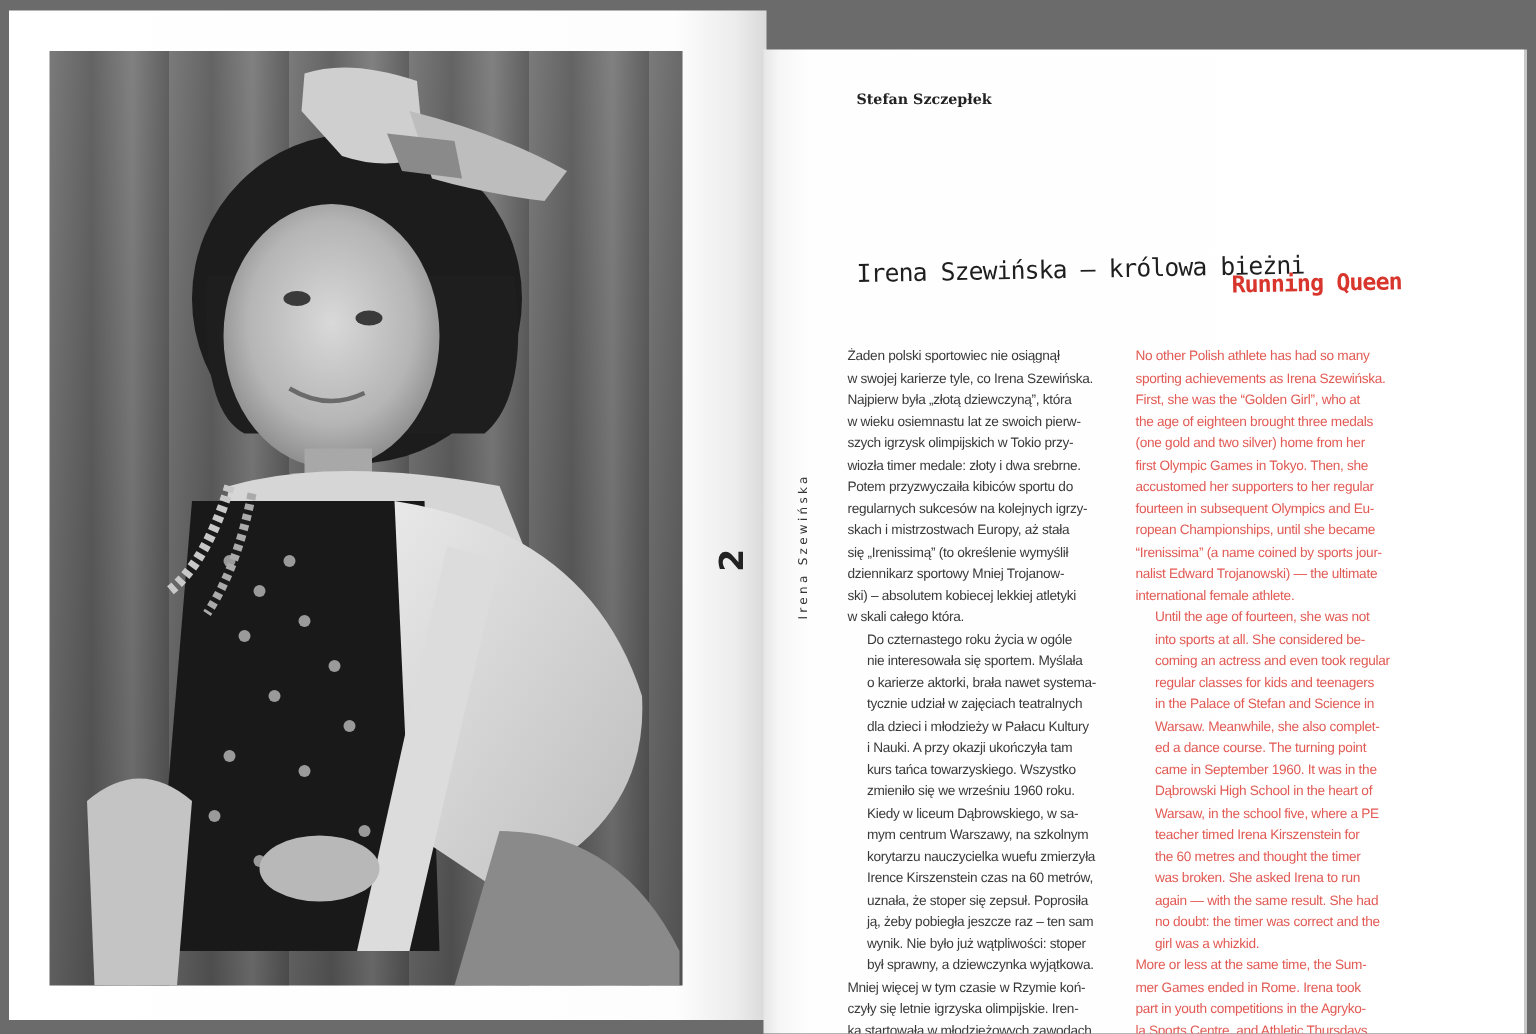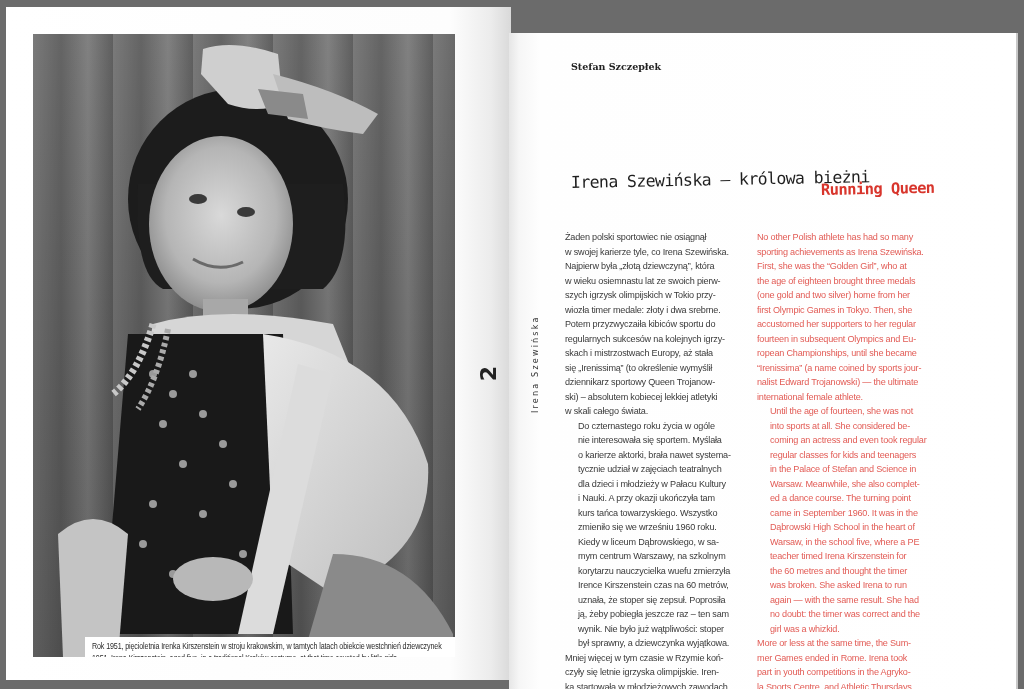--- a/index.html
+++ b/index.html
@@ -136,24 +136,20 @@
         <path d="M230 300 Q360 320 395 430 Q400 520 300 560 L240 520 Z" fill="url(#sleeve)"></path>
 
         <path d="M265 330 L300 340 L240 600 L205 600 Z" fill="#dcdcdc"></path>
 
         <ellipse cx="180" cy="545" rx="40" ry="22" fill="#b8b8b8"></ellipse>
 
         <path d="M300 520 Q380 520 420 600 L420 623 L270 623 Z" fill="#8a8a8a"></path>
 
         <path d="M25 500 Q60 470 95 500 L85 623 L30 623 Z" fill="#c4c4c4"></path>
       </svg>
-      <div class="caption">
-        <p>Rok 1951, pięcioletnia Irenka Kirszenstein w stroju krakowskim, w tamtych latach obiekcie westchnień dziewczynek</p>
-        <p>1951, Irena Kirszenstein, aged five, in a traditional Kraków costume, at that time coveted by little girls</p>
-      </div>
     </div>
   </div>
 
   <div class="page-right">
     <div class="author">Stefan Szczepłek</div>
 
     <div class="chapter-num">2</div>
     <div class="sidenote" style="top:380px;">Irena Szewińska</div>
 
     <div class="title-pl">Irena Szewińska – królowa bieżni</div>
@@ -163,23 +159,23 @@
         <span class="ln">Żaden polski sportowiec nie osiągnął</span>
         <span class="ln">w swojej karierze tyle, co Irena Szewińska.</span>
         <span class="ln">Najpierw była „złotą dziewczyną”, która</span>
         <span class="ln">w wieku osiemnastu lat ze swoich pierw-</span>
         <span class="ln">szych igrzysk olimpijskich w Tokio przy-</span>
         <span class="ln">wiozła timer medale: złoty i dwa srebrne.</span>
         <span class="ln">Potem przyzwyczaiła kibiców sportu do</span>
         <span class="ln">regularnych sukcesów na kolejnych igrzy-</span>
         <span class="ln">skach i mistrzostwach Europy, aż stała</span>
         <span class="ln">się „Irenissimą” (to określenie wymyślił</span>
-        <span class="ln">dziennikarz sportowy Queen Trojanow-</span>
+        <span class="ln">dziennikarz sportowy Mniej Trojanow-</span>
         <span class="ln">ski) – absolutem kobiecej lekkiej atletyki</span>
-        <span class="ln">w skali całego świata.</span>
+        <span class="ln">w skali całego która.</span>
         <span class="ln ind">Do czternastego roku życia w ogóle</span>
         <span class="ln ind">nie interesowała się sportem. Myślała</span>
         <span class="ln ind">o karierze aktorki, brała nawet systema-</span>
         <span class="ln ind">tycznie udział w zajęciach teatralnych</span>
         <span class="ln ind">dla dzieci i młodzieży w Pałacu Kultury</span>
         <span class="ln ind">i Nauki. A przy okazji ukończyła tam</span>
         <span class="ln ind">kurs tańca towarzyskiego. Wszystko</span>
         <span class="ln ind">zmieniło się we wrześniu 1960 roku.</span>
         <span class="ln ind">Kiedy w liceum Dąbrowskiego, w sa-</span>
         <span class="ln ind">mym centrum Warszawy, na szkolnym</span>

